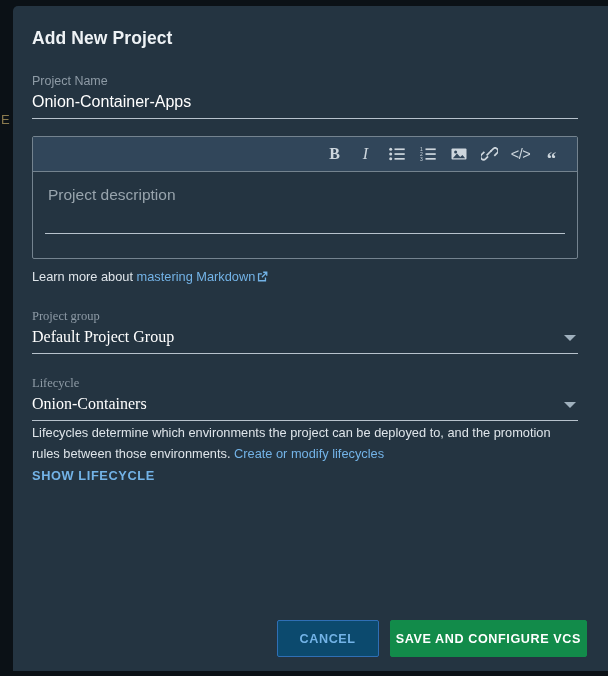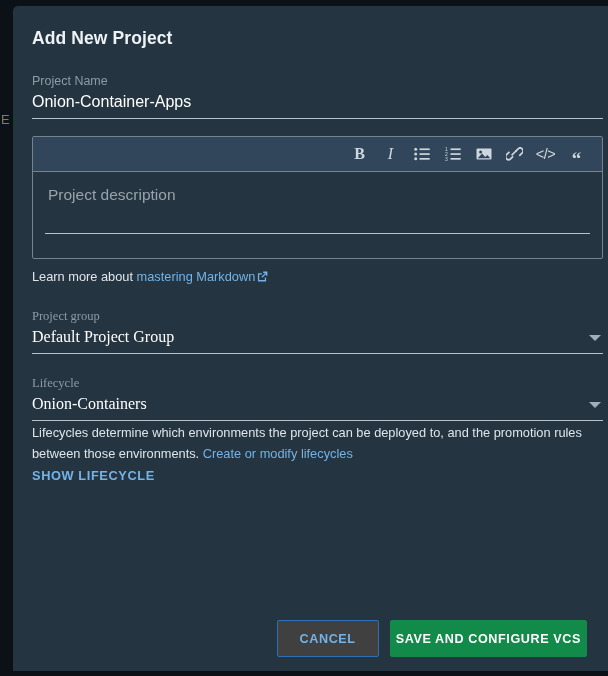--- a/index.html
+++ b/index.html
@@ -42,21 +42,21 @@
     width: 595px;
     height: 665px;
     background: #243441;
     border-radius: 5px 0 0 0;
     box-sizing: border-box;
     padding: 0;
     overflow: hidden;
   }
 
   .dialog-inner {
-    padding: 22px 5px 0 19px;
+    padding: 22px 30px 0 19px;
   }
 
   .dialog-title {
     font-size: 17.5px;
     font-weight: bold;
     color: #eef2f5;
     letter-spacing: 0.1px;
     margin: 0 0 24px 0;
     line-height: 1.2;
   }
@@ -235,21 +235,21 @@
     font-size: 12.6px;
     font-weight: bold;
     letter-spacing: 0.6px;
     border-radius: 2px;
     cursor: pointer;
     box-sizing: border-box;
   }
   .btn-cancel {
     padding: 0 22px;
     color: #73b3e7;
-    background: #404040;
+    background: #0c4a6e;
     border: 1px solid #2f6fb5;
   }
   .btn-primary {
     padding: 0 5px;
     color: #ffffff;
     background: #128b4a;
     border: 1px solid #128b4a;
   }
 </style>
 </head>

